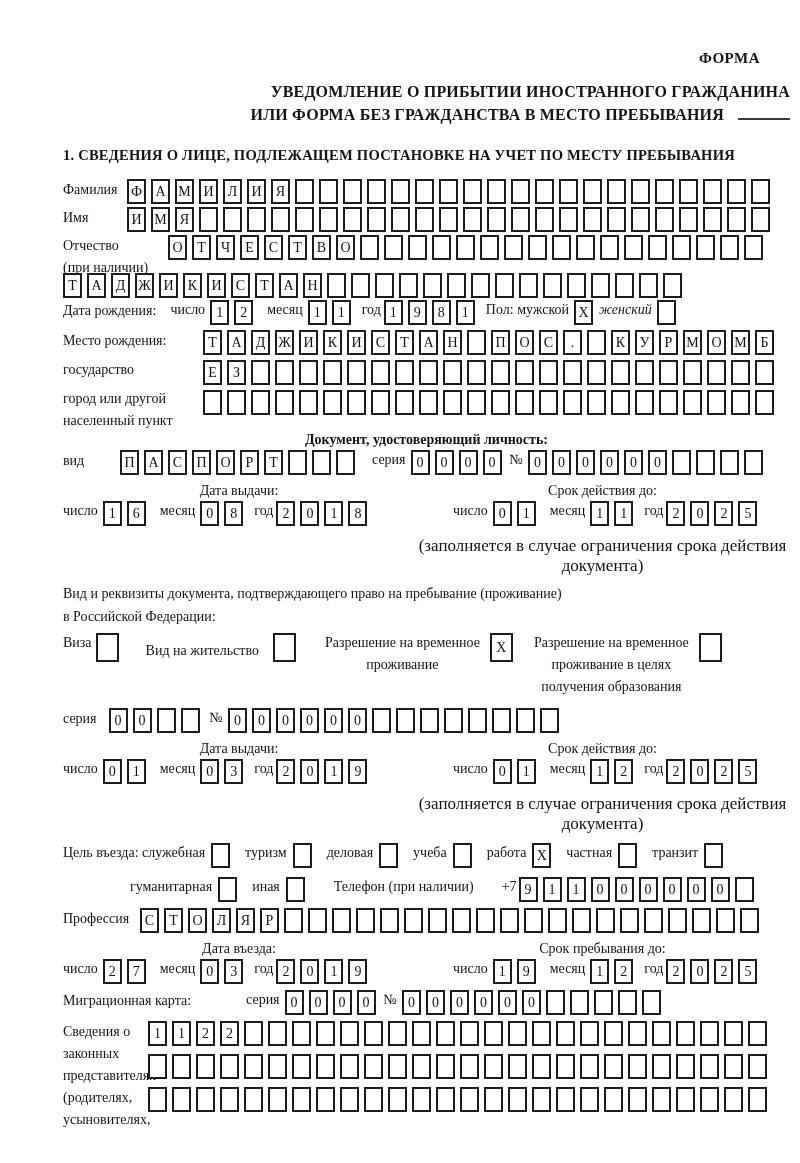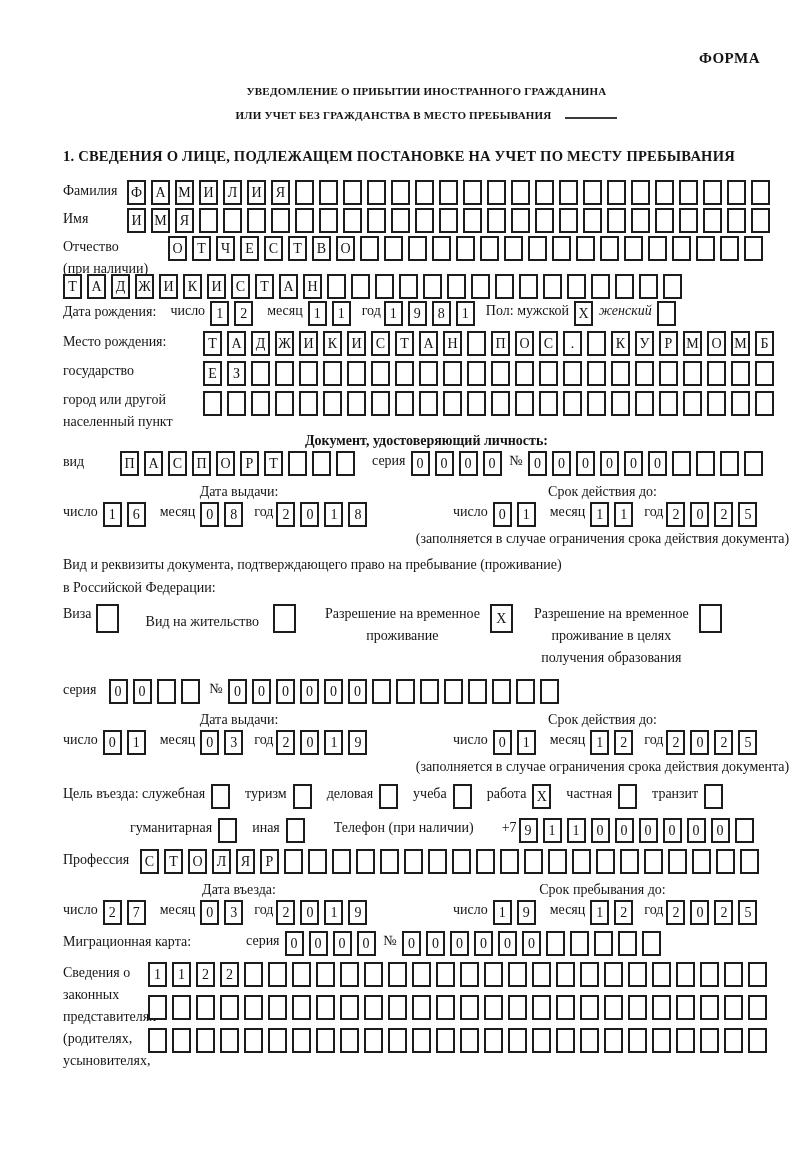--- a/index.html
+++ b/index.html
@@ -9,21 +9,21 @@
     color:#141414; font-size:14px;
   }
   .page { box-sizing:border-box; width:800px; height:1163px;
           padding:34px 10px 8px 63px; overflow:hidden; }
 
   
   .hdr { margin-left:482px; line-height:19px; }
   .hdr-sub { font-size:12.5px; line-height:18px; }
   .forma { text-align:right; font-weight:bold; font-size:15px; letter-spacing:.5px;
            margin:16px 30px 0 0; }
-  .title { text-align:center; font-weight:bold; font-size:11px; line-height:23px;
+  .title { text-align:right; font-weight:bold; font-size:16px; line-height:23px;
            margin-top:13px; letter-spacing:.2px; }
   .blank-line { display:inline-block; width:52px; height:14px;
                 border-bottom:2px solid #3a3a3a; margin-left:14px; vertical-align:baseline; }
   .sect { font-weight:bold; font-size:14.6px; margin-top:21px; letter-spacing:.2px; }
 
   
   .frow { display:flex; align-items:flex-start; margin-top:3px; }
   .flabel { flex:0 0 auto; line-height:22px; }
   .lblcol { flex:0 0 auto; line-height:22px; }
   .lblcol div { white-space:nowrap; }
@@ -38,21 +38,21 @@
   .dlab.first { margin-left:14px; }
 
   
   .dates { display:flex; margin-top:8px; }
   .dcol-left { flex:0 0 352px; }
   .dcol-right { flex:1 1 auto; }
   .dcap { text-align:center; margin-bottom:2px; }
   .dgroup { display:flex; align-items:flex-start; }
   .dgroup .dlab { margin:2px 5px 0 9px; }
   .dgroup .dlab.gfirst { margin-left:0; }
-  .dnote { font-size:14px; text-align:center; margin-top:4px; }
+  .dnote { font-size:17px; text-align:center; margin-top:10px; }
 
   
   .introline { margin-top:9px; line-height:23px; }
   .optrow { display:flex; align-items:flex-start; margin-top:4px; }
   .opt { display:flex; align-items:flex-start; }
   .optlines { text-align:center; line-height:22px; }
   .opt .cells { margin-left:8px; margin-top:1px; }
 
   
   .prow { display:flex; align-items:flex-start; margin-top:9px; }
@@ -65,21 +65,21 @@
 <body>
 
 <div class="page">
 
 
   <div class="forma">ФОРМА</div>
 
   <div class="title">
     <div>УВЕДОМЛЕНИЕ О ПРИБЫТИИ ИНОСТРАННОГО ГРАЖДАНИНА</div>
     <div>
-      <span>ИЛИ УЧЕТ БЕЗ ГРАЖДАНСТВА В МЕСТО ПРЕБЫВАНИЯ</span><span class="blank-line"></span>
+      <span>ИЛИ ФОРМА БЕЗ ГРАЖДАНСТВА В МЕСТО ПРЕБЫВАНИЯ</span><span class="blank-line"></span>
     </div>
   </div>
 
   <div class="sect">1. СВЕДЕНИЯ О ЛИЦЕ, ПОДЛЕЖАЩЕМ ПОСТАНОВКЕ НА УЧЕТ ПО МЕСТУ ПРЕБЫВАНИЯ</div>
 
   <div class="frow" style="margin-top:15px;">
     <div class="flabel" style="width:64px;">Фамилия</div>
     <div class="cells">
         <span class="cell">Ф</span>
         <span class="cell">А</span>

